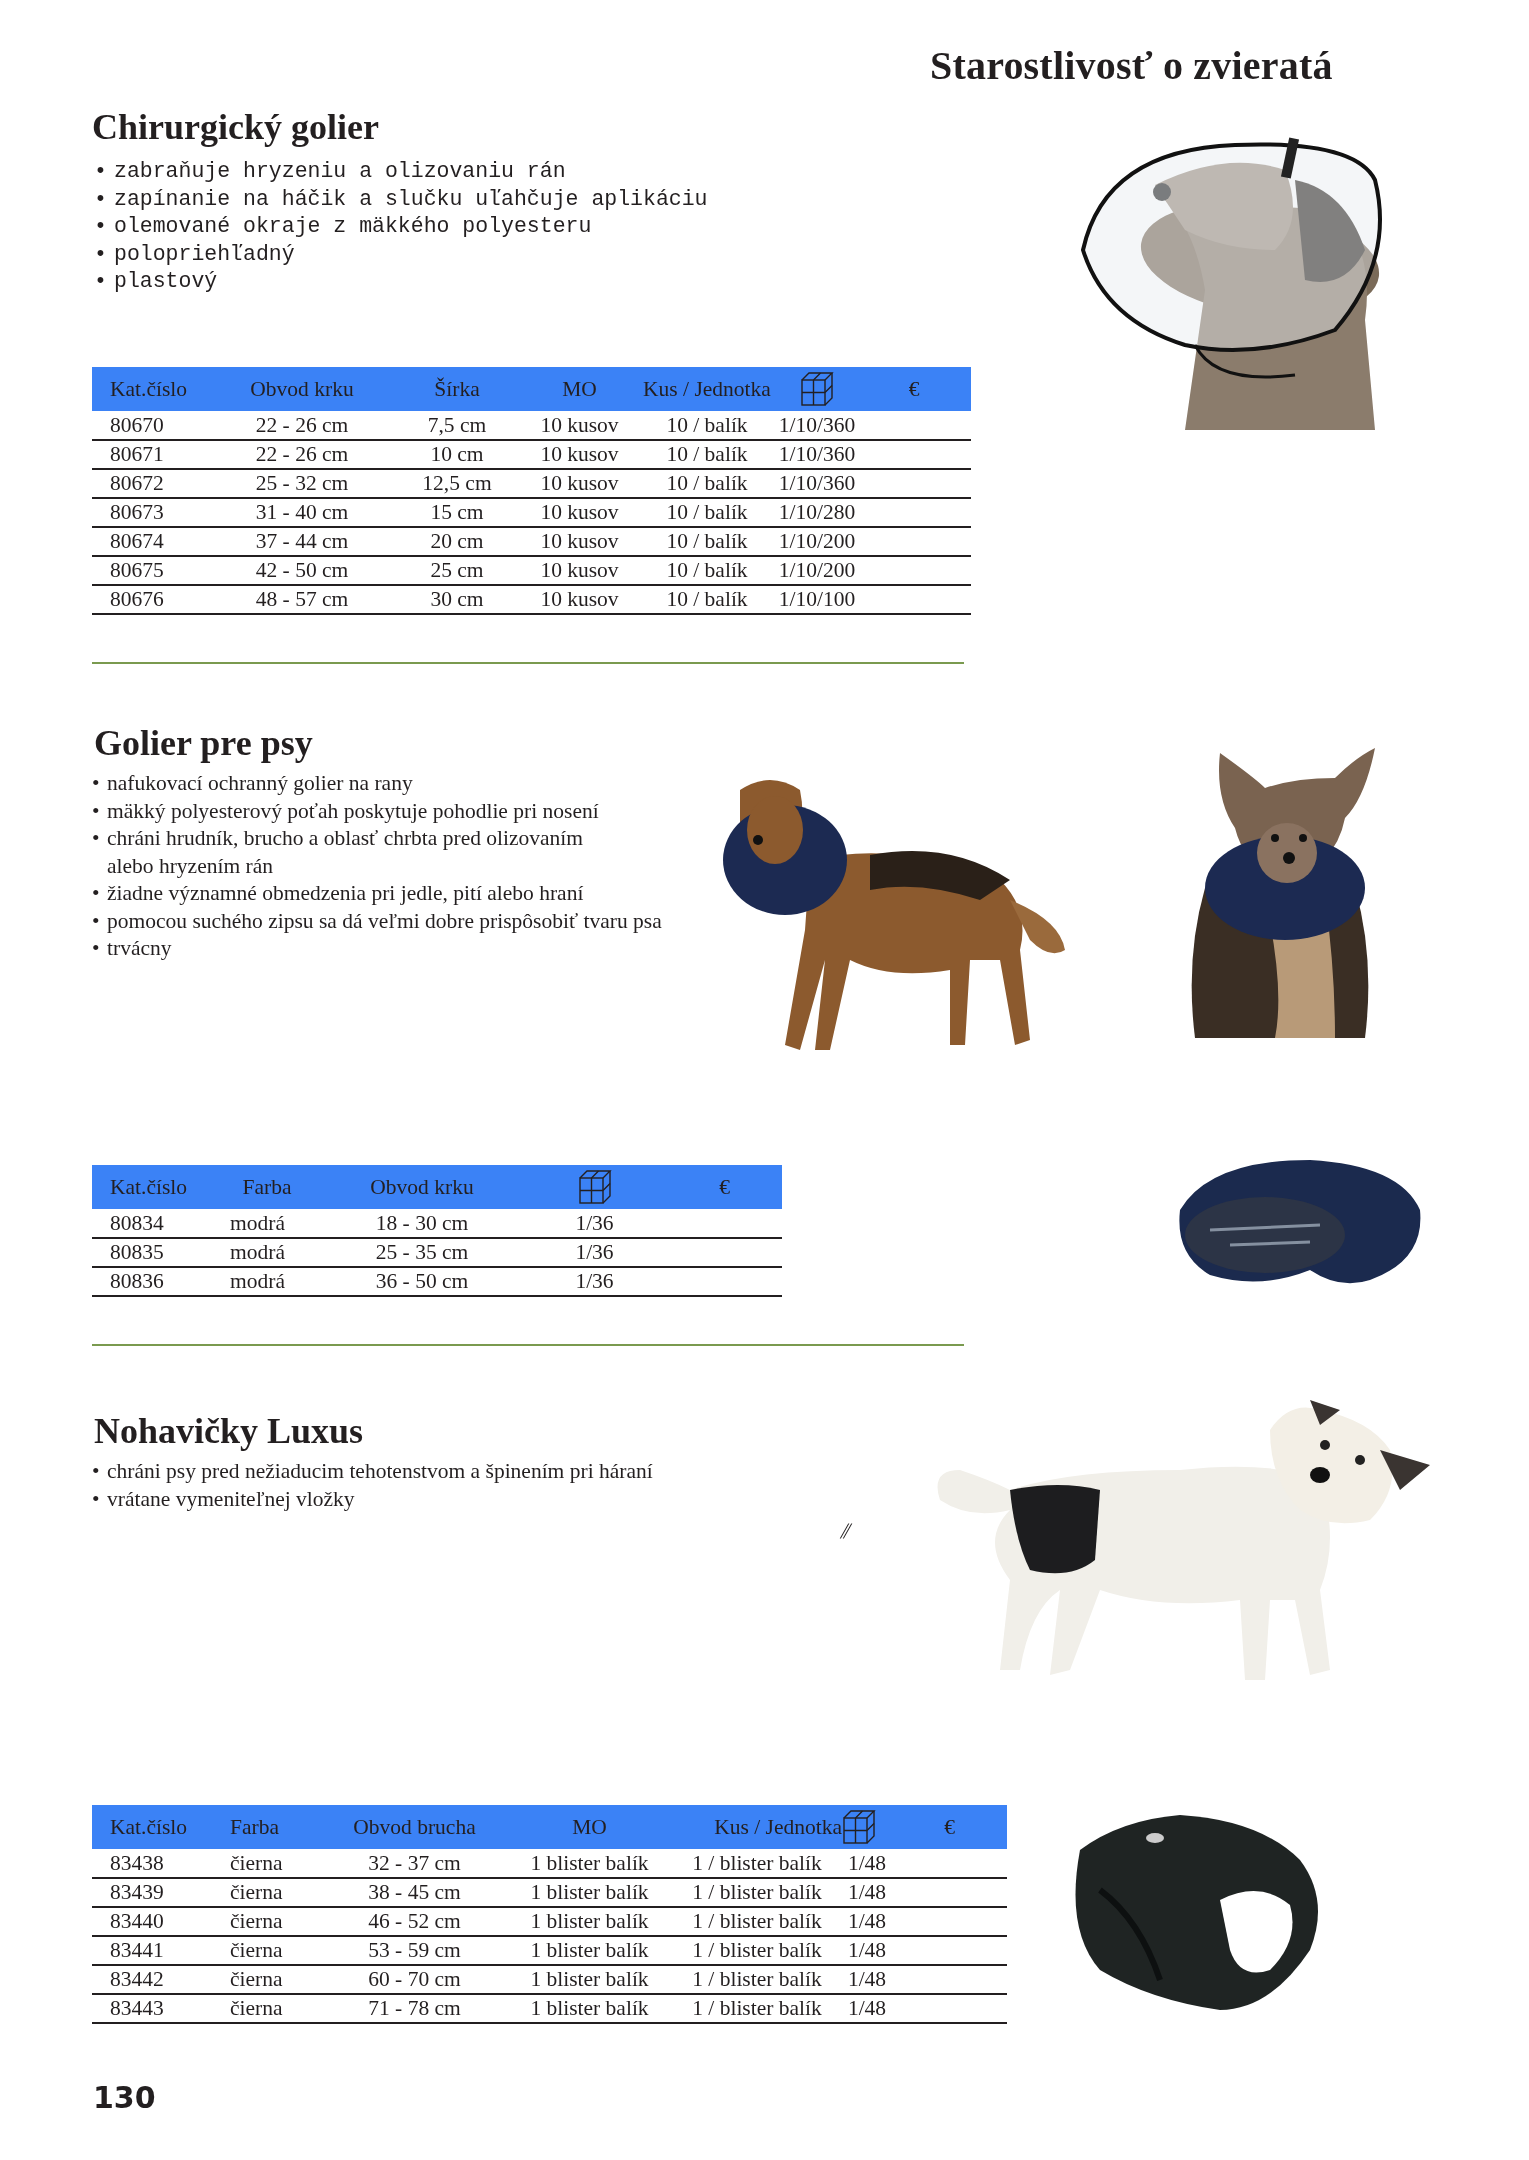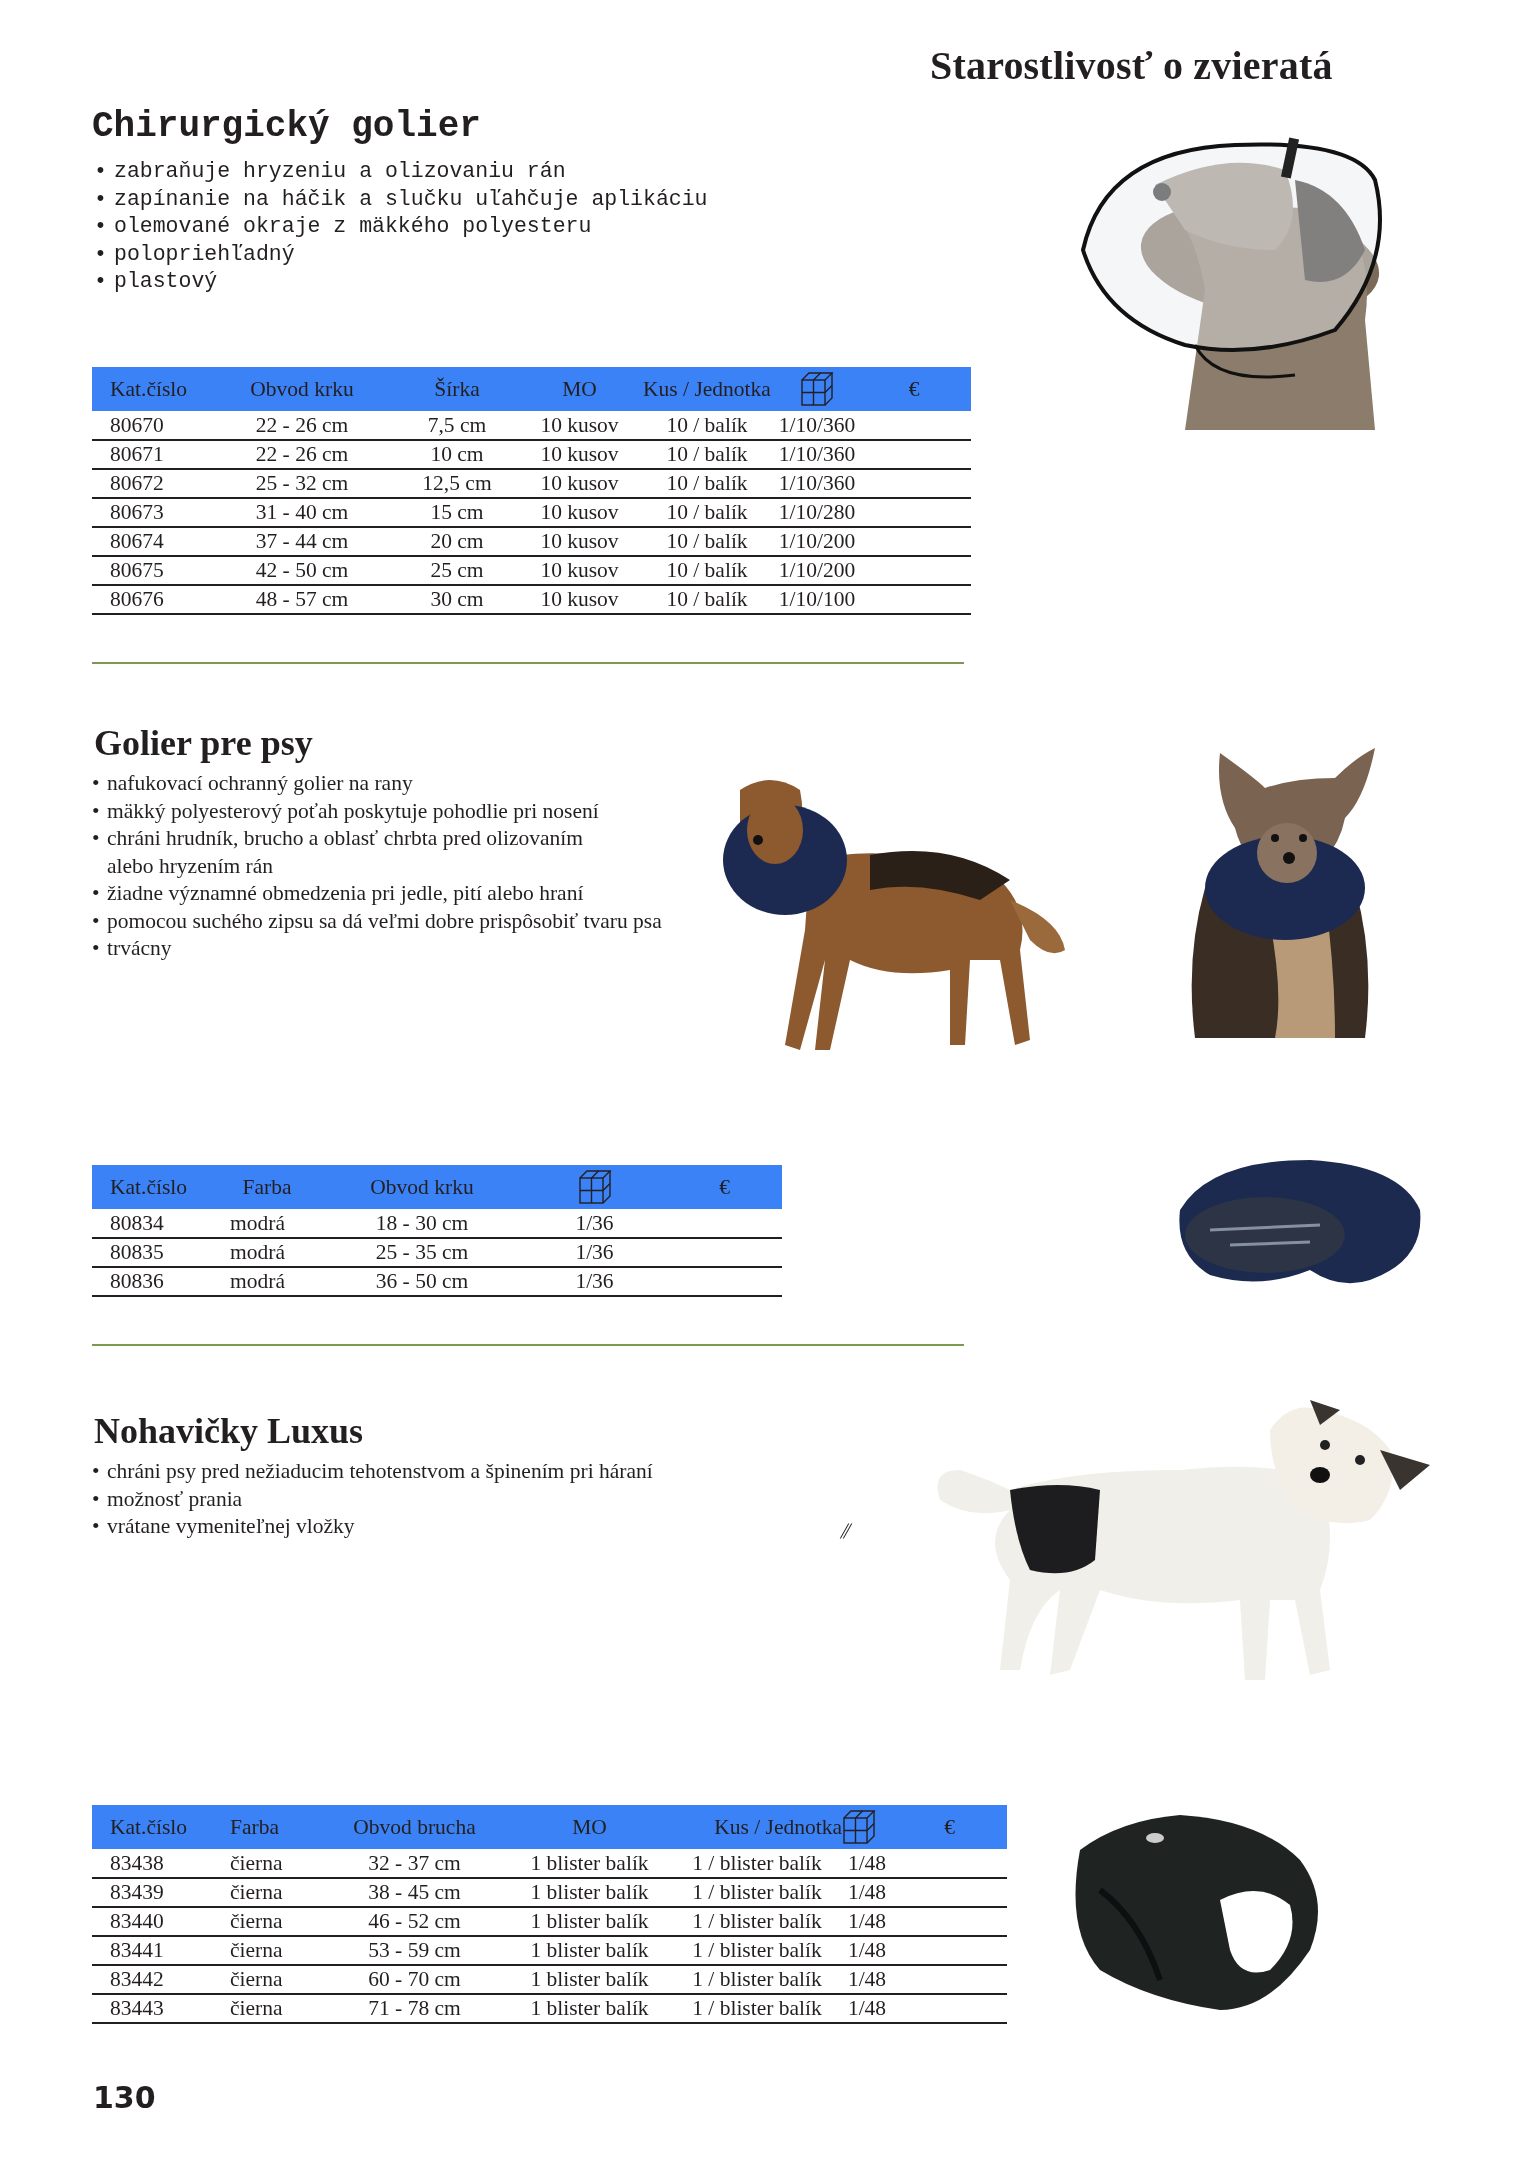--- a/index.html
+++ b/index.html
@@ -29,21 +29,21 @@
   .small-mark { left: 840px; top: 1520px; font-size: 20px; font-style: italic; }
 
   
   .photo { position: absolute; }
 </style>
 </head>
 <body>
 
 <div class="abs page-title">Starostlivosť o zvieratá</div>
 
-<div class="abs sec-title" style="left:92px; top:106px;font-family:Liberation Mono, monospace;">Chirurgický golier</div>
+<div class="abs sec-title" style="left:92px; top:106px;">Chirurgický golier</div>
 <ul class="abs features" style="left:92px; top:158px;font-family:Liberation Mono, monospace;">
   <li>zabraňuje hryzeniu a olizovaniu rán</li>
   <li>zapínanie na háčik a slučku uľahčuje aplikáciu</li>
   <li>olemované okraje z mäkkého polyesteru</li>
   <li>polopriehľadný</li>
   <li>plastový</li>
 </ul>
 
 <table class="spec" style="left:92px; top:367px; width:879px;">
   <colgroup>
@@ -249,21 +249,20 @@
     <ellipse cx="95" cy="85" rx="80" ry="38" fill="#2c3446"></ellipse>
     <path d="M40 80 L150 75 M60 95 L140 92" stroke="#8590a0" stroke-width="3"></path>
   </svg>
 </div>
 
 <div class="abs green-rule" style="left:92px; top:1344px; width:872px;"></div>
 
 <div class="abs sec-title" style="left:94px; top:1410px;">Nohavičky Luxus</div>
 <ul class="abs features tight" style="left:92px; top:1458px;">
   <li>chráni psy pred nežiaducim tehotenstvom  a špinením pri háraní</li>
-  <li>možnosť prania</li>
   <li>vrátane vymeniteľnej vložky</li>
 </ul>
 <div class="abs small-mark">⫽</div>
 
 <div class="abs photo" style="left:920px; top:1390px; width:540px; height:300px;">
   <svg width="540" height="300" viewBox="0 0 540 300">
     <path d="M20 110 Q10 80 40 80 Q70 90 90 100 Q150 80 260 80 Q350 70 400 90 Q420 150 400 200 L410 280 L390 285 L375 210 L350 210 L345 290 L325 290 L320 210 Q240 220 180 200 L150 280 L130 285 L140 200 Q110 220 100 280 L80 280 L90 190 Q60 150 90 120 Q50 130 20 110 Z" fill="#f1efe9"></path>
     <path d="M90 100 Q140 90 180 100 L175 170 Q150 190 110 180 Q95 150 90 100 Z" fill="#1d1d1f"></path>
     <path d="M350 40 Q370 10 400 20 Q450 30 470 60 Q480 100 450 130 Q410 140 380 120 Q350 90 350 40 Z" fill="#f3efe6"></path>
     <path d="M390 10 L420 20 L400 35 Z M460 60 L510 75 L480 100 Z" fill="#3a3431"></path>

